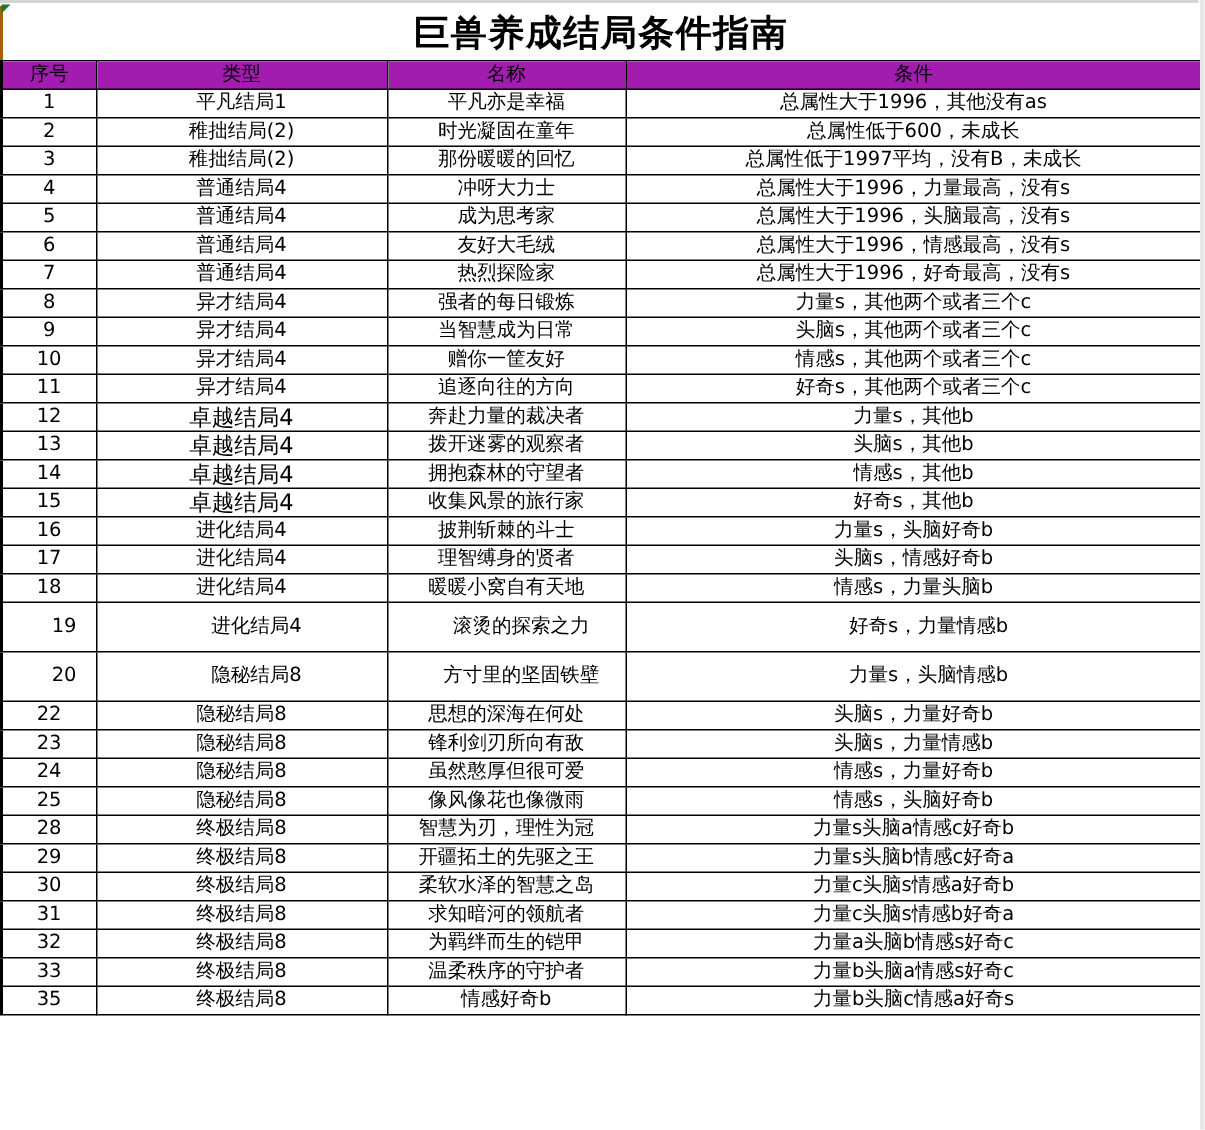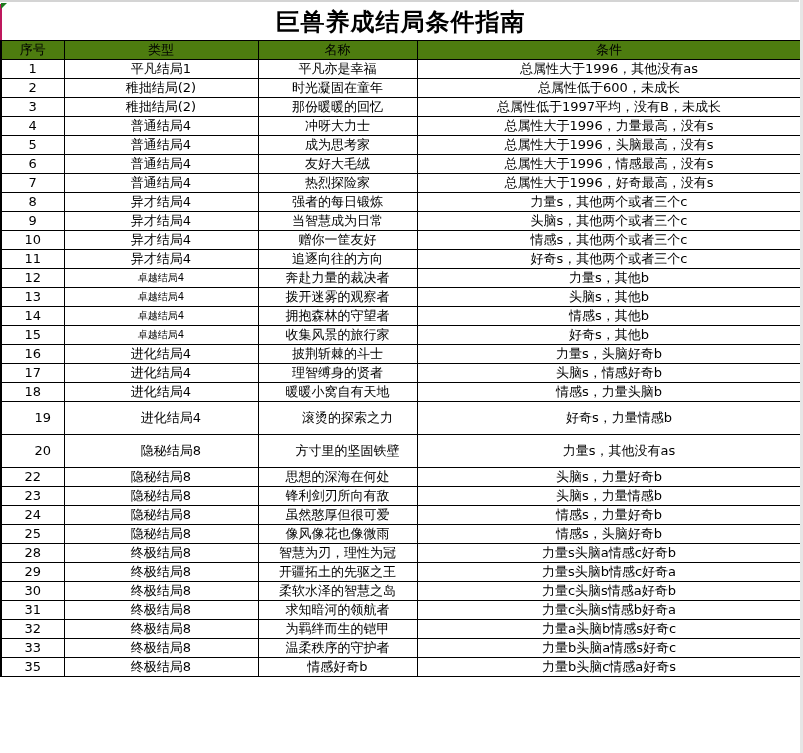--- a/index.html
+++ b/index.html
@@ -46,21 +46,21 @@
       position: absolute;
       left: 0;
       top: 2px;
       width: 799px;
       height: 36px;
       line-height: 36px;
       text-align: center;
       font-size: 24px;
       font-weight: bold;
       letter-spacing: 1px;
-      border-left: 2px solid #be185d;
+      border-left: 2px solid #a16207;
       box-sizing: border-box;
       font-family: "DejaVu Serif", "Liberation Serif", serif;
     }
     table {
       position: absolute;
       left: 0;
       top: 38px;
       width: 800px;
       border-collapse: collapse;
       table-layout: fixed;
@@ -74,35 +74,35 @@
       padding: 0;
       text-align: center;
       vertical-align: middle;
       white-space: nowrap;
       overflow: hidden;
       font-size: 13px;
       font-weight: normal;
       font-family: "DejaVu Sans", "Liberation Sans", sans-serif;
     }
     th {
-      background: #4d7c0f;
+      background: #a21caf;
       height: 18px;
       line-height: 18px;
     }
     td {
       height: 18px;
       line-height: 18px;
     }
     tr.tall td {
       height: 32px;
       line-height: 32px;
       padding-left: 20px;
     }
     td.type.small {
-      font-size: 10px;
+      font-size: 15px;
     }
     td.cond {
       font-size: 13px;
     }
     table tr > *:first-child { border-left: 2px solid #000; }
   </style>
 </head>
 <body>
 
 <div class="sheet">
@@ -236,21 +236,21 @@
         <tr class="tall">
           <td>19</td>
           <td class="type">进化结局4</td>
           <td class="name">滚烫的探索之力</td>
           <td class="cond">好奇s，力量情感b</td>
         </tr>
         <tr class="tall">
           <td>20</td>
           <td class="type">隐秘结局8</td>
           <td class="name">方寸里的坚固铁壁</td>
-          <td class="cond">力量s，其他没有as</td>
+          <td class="cond">力量s，头脑情感b</td>
         </tr>
         <tr>
           <td>22</td>
           <td class="type">隐秘结局8</td>
           <td class="name">思想的深海在何处</td>
           <td class="cond">头脑s，力量好奇b</td>
         </tr>
         <tr>
           <td>23</td>
           <td class="type">隐秘结局8</td>

